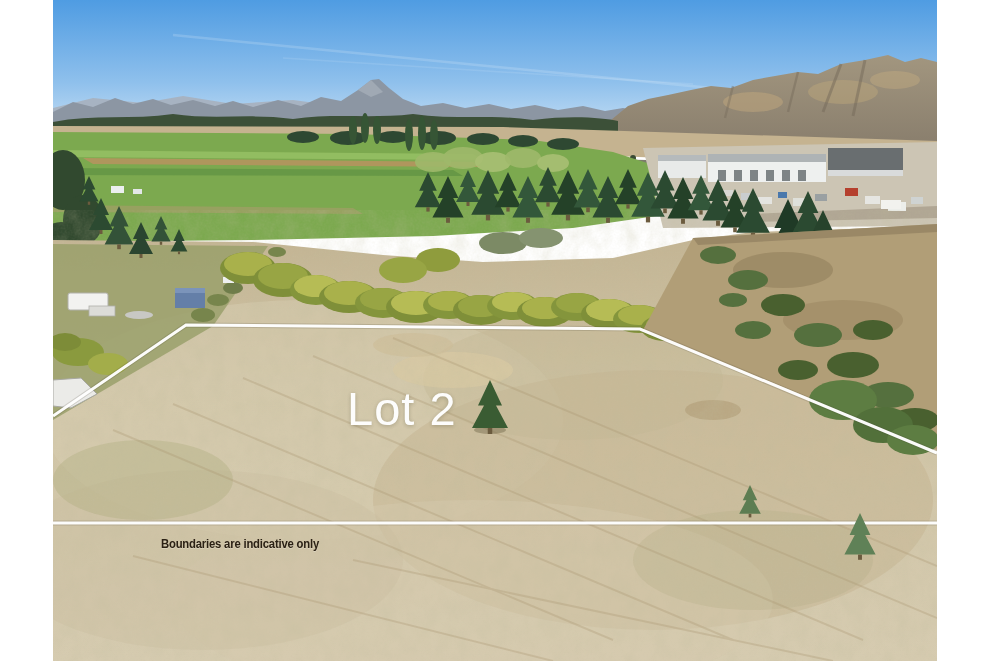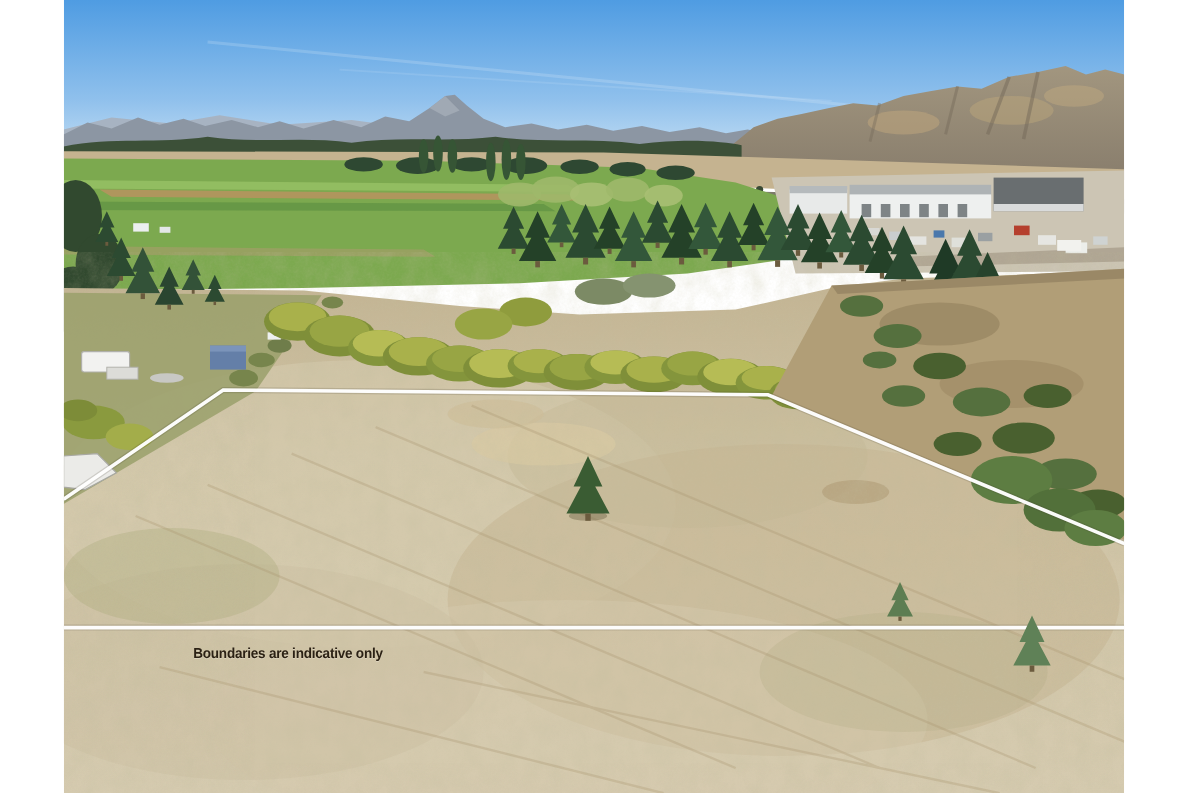--- a/index.html
+++ b/index.html
@@ -297,17 +297,18 @@
       </g>
 
       <g>
         <ellipse cx="437" cy="430" rx="16" ry="4" fill="#5a5032" opacity="0.35"></ellipse>
         <use href="#pine" transform="translate(437,425) scale(1.5)" fill="#3a5c33"></use>
         <use href="#pine" transform="translate(697,512) scale(0.9)" fill="#5d7d52"></use>
         <use href="#pine" transform="translate(807,552) scale(1.3)" fill="#5f8157"></use>
       </g>
     </svg>
 
+    <div class="lot-label">Lot 2</div>
     <div class="disclaimer">Boundaries are indicative only</div>
   </div>
 
   <div class="margin right"></div>
 </div>
 
 </body></html>

